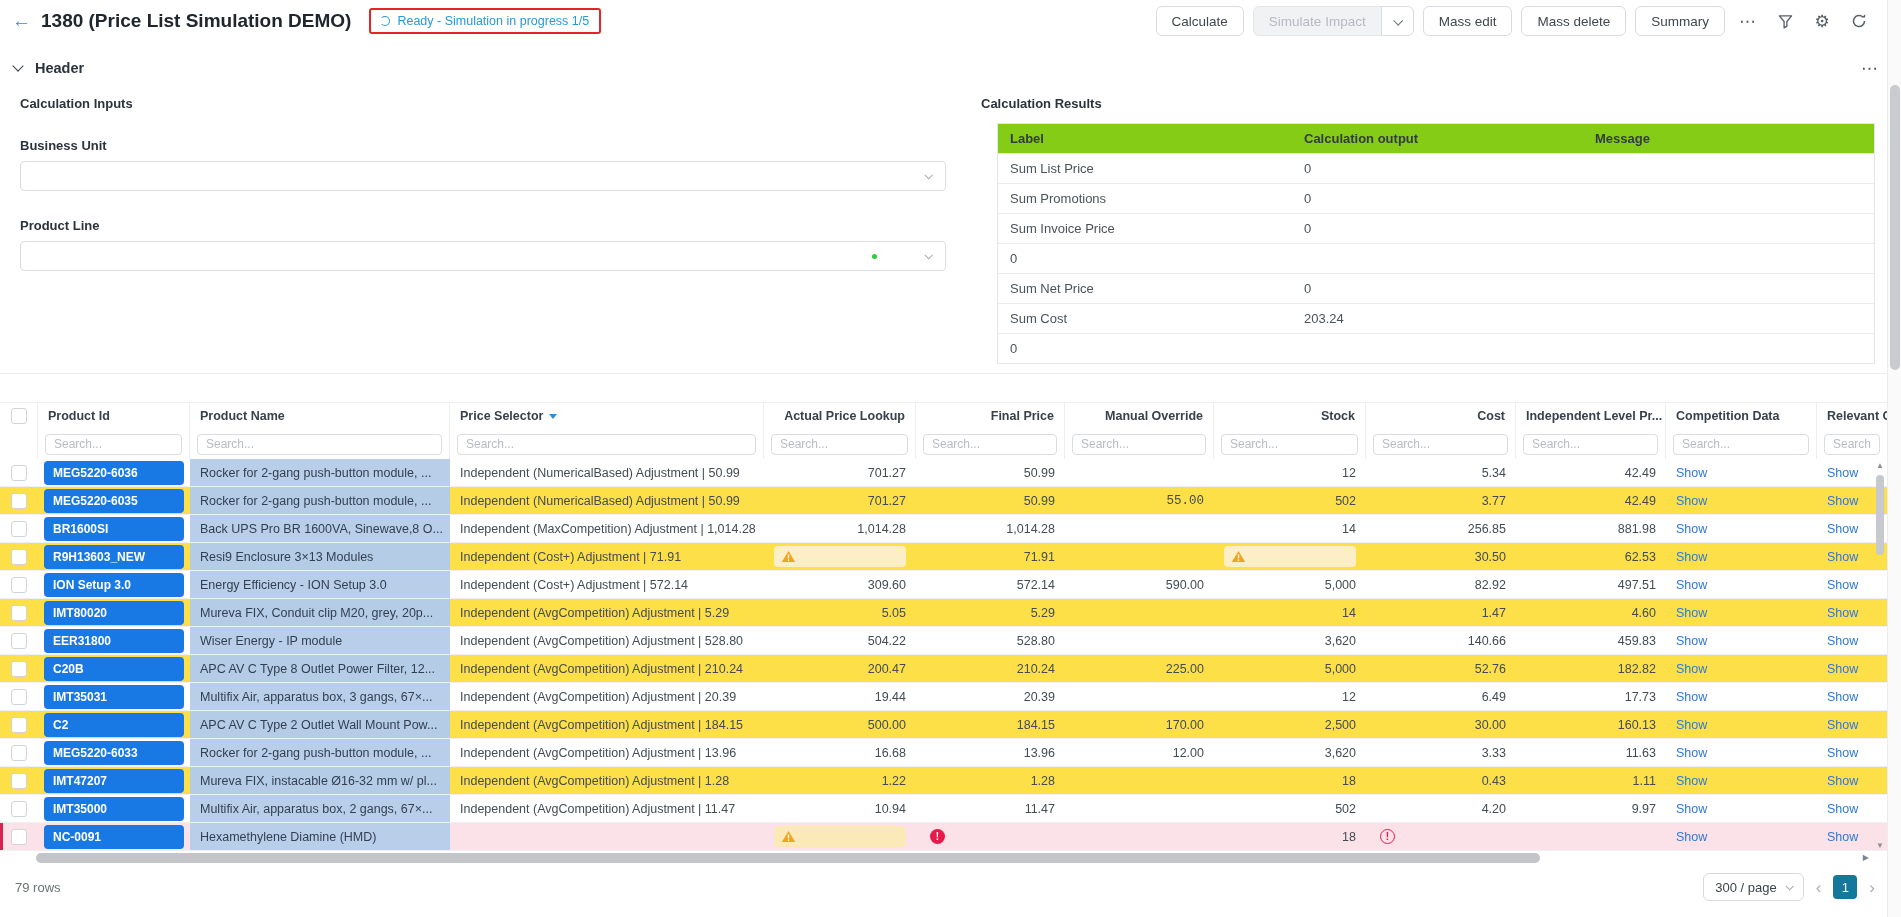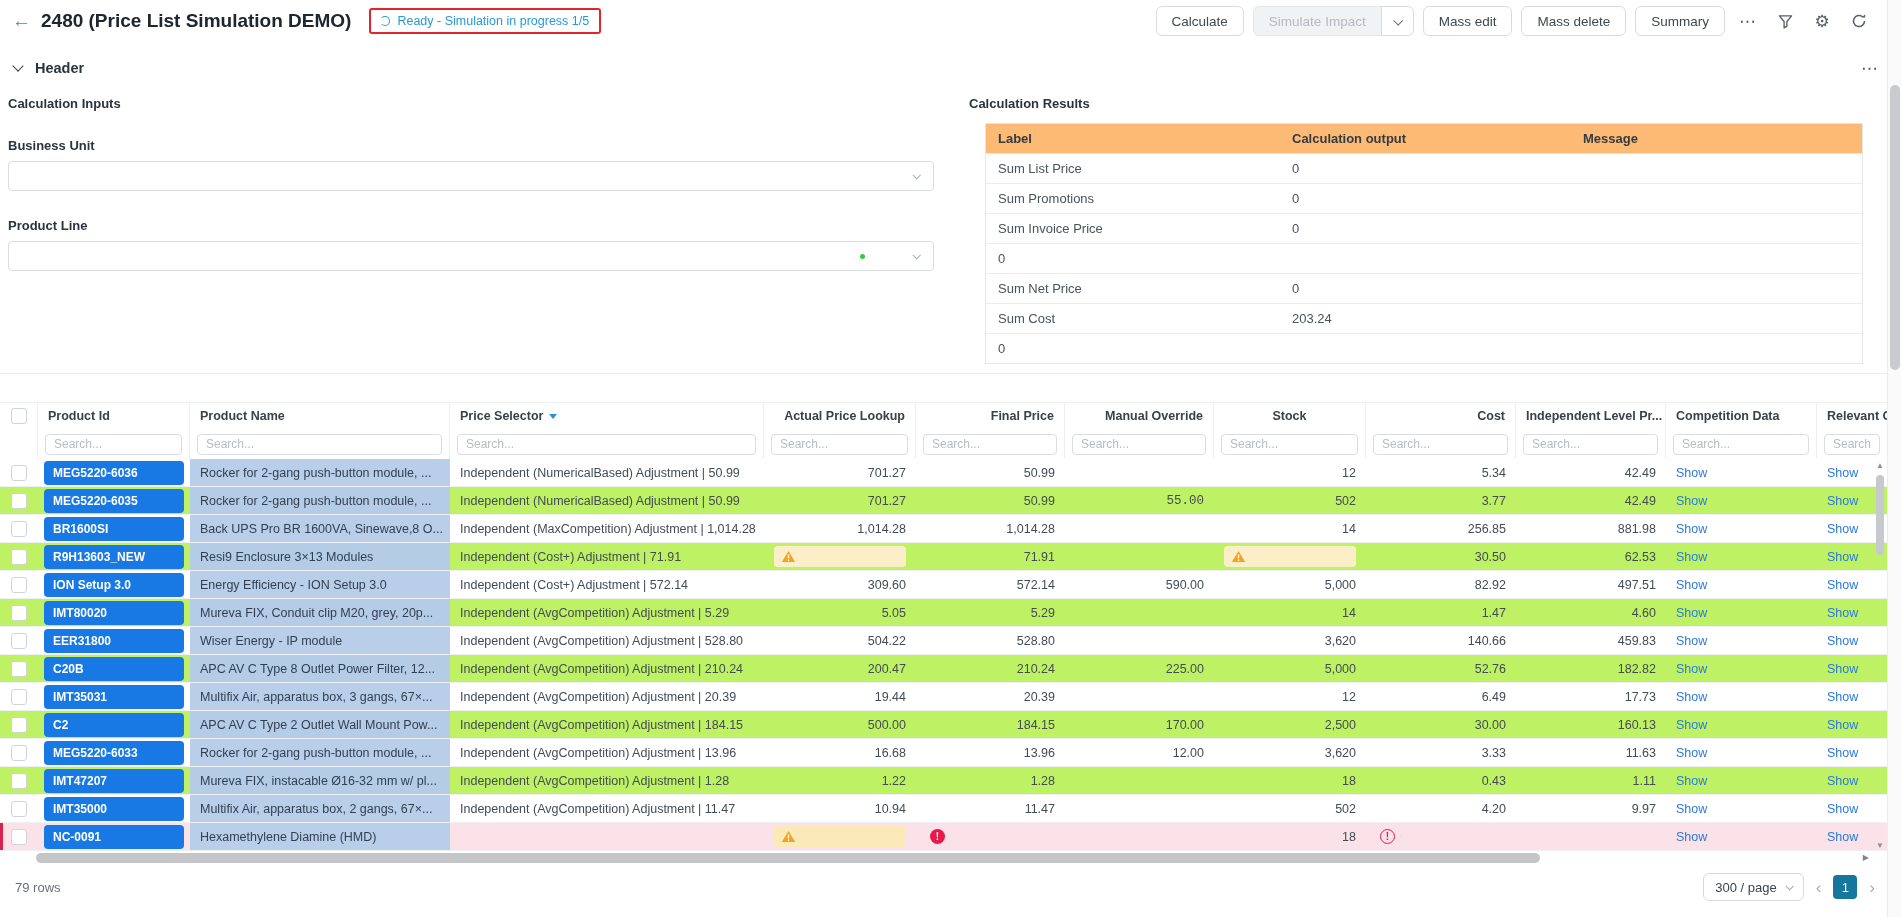--- a/index.html
+++ b/index.html
@@ -31,32 +31,32 @@
   .gear-glyph { font-size:17px; }
 
   
   .section-head { display:flex; align-items:center; height:40px; margin-top:6px; padding:0 22px 0 14px; }
   .sec-chev { width:8px; height:8px; border-right:1.8px solid #3a424b; border-bottom:1.8px solid #3a424b;
     transform:rotate(45deg); margin-right:13px; margin-top:-4px; cursor:pointer; }
   .section-head .sec-title { font-size:14.5px; font-weight:bold; color:#2b333c; }
   .section-head .more-dots { margin-left:auto; }
 
   
-  .panels { display:flex; height:286px; padding:8px 0 0 8px; border-bottom:1px solid #ededf0; }
+  .panels { display:flex; height:286px; padding:8px 0 0 20px; border-bottom:1px solid #ededf0; }
   .left-panel { width:946px; flex:0 0 auto; }
   .sec-label { font-size:13px; font-weight:bold; color:#2b333c; }
   .field-label { margin-top:27px; font-size:13px; font-weight:bold; color:#2b333c; }
   .select-box { margin-top:8px; width:926px; height:30px; border:1px solid #d9dce0; border-radius:4px;
     display:flex; align-items:center; justify-content:flex-end; gap:48px; padding-right:14px; cursor:pointer; }
   .sel-chev { width:6px; height:6px; border-right:1.4px solid #a7aeb5; border-bottom:1.4px solid #a7aeb5;
     transform:rotate(45deg) translateY(-1px); }
   .green-dot { width:5px; height:5px; border-radius:50%; background:#2ecc40; }
   .right-panel { margin-left:15px; flex:1; }
   .res-table { margin-top:12px; margin-left:16px; width:878px; border:1px solid #e4e7ea; font-size:13px; }
-  .res-head { display:flex; background:#fdba74; border-bottom:1px solid #e4e7ea; font-weight:bold; color:#333b44; }
+  .res-head { display:flex; background:#84cc16; border-bottom:1px solid #e4e7ea; font-weight:bold; color:#333b44; }
   .res-row { display:flex; border-bottom:1px solid #eaecef; color:#4a525b; }
   .res-row:last-child { border-bottom:none; }
   .res-cell { padding:7px 12px; }
   .res-cell.c0 { width:294px; } .res-cell.c1 { width:291px; } .res-cell.c2 { flex:1; }
 
   
   .grid { position:relative; margin-top:28px; width:1887px; border-top:1px solid #eef0f2; }
   .g-head-row { display:flex; height:26px; }
   .g-hcell { display:flex; align-items:center; padding:0 10px; font-size:12.5px; font-weight:bold;
     color:#39414a; border-right:1px solid #eceef1; overflow:hidden; white-space:nowrap; cursor:pointer; }
@@ -65,21 +65,21 @@
   .g-scell { display:flex; align-items:center; padding:0 7px; border-right:1px solid #eceef1; }
   .g-scell:last-child { border-right:none; }
   .g-scell input { width:100%; height:21px; border:1px solid #d9dce1; border-radius:4px;
     padding:0 8px; font-size:12px; color:#434c55; font-family:inherit; outline:none; }
   .g-scell input::placeholder { color:#b7bdc4; }
   .sort-caret { width:0; height:0; border-left:4px solid transparent; border-right:4px solid transparent;
     border-top:5px solid #2d8fd9; margin-left:6px; flex:0 0 auto; }
   .g-body { }
   .g-row { display:flex; height:28px; border-bottom:1px solid #eef0f3; font-size:12.5px; color:#434c55;
     position:relative; background:#fff; }
-  .g-row.alt { background:#bef264; }
+  .g-row.alt { background:#fde047; }
   .g-row.error { background:#fbe1e8; }
   .err-marker { position:absolute; left:0; top:0; width:3px; height:100%; background:#d9234f; }
   .g-cell { display:flex; align-items:center; height:100%; padding:0 10px; overflow:hidden; white-space:nowrap; }
   .al-right { justify-content:flex-end; text-align:right; }
   .al-center { justify-content:center; }
   .checkbox { width:16px; height:16px; border:1px solid #cfd4d9; border-radius:3px; background:#fff;
     flex:0 0 auto; cursor:pointer; }
   .cell-id { padding:0 6px; }
   .id-badge { flex:1; background:#1878e4; color:#fff; font-weight:bold; font-size:12px; border-radius:4px;
     padding:4px 9px; line-height:16px; overflow:hidden; white-space:nowrap; cursor:pointer; }
@@ -118,21 +118,21 @@
   .page-scrollbar { position:absolute; right:0; top:0; width:14px; height:917px; background:#fafafa;
     border-left:1px solid #ececec; }
   .page-scrollbar .thumb { position:absolute; left:2px; top:85px; width:10px; height:285px;
     background:#c9cbce; border-radius:5px; cursor:pointer; }
 </style>
 </head>
 <body>
 
 <div class="topbar">
   <span class="back">←</span>
-  <span class="title">2480 (Price List Simulation DEMO)</span>
+  <span class="title">1380 (Price List Simulation DEMO)</span>
   <span class="status-badge">
     <span class="spinner"></span>
     <span>Ready - Simulation in progress 1/5</span>
   </span>
   <span class="toolbar">
     <button class="btn">Calculate</button>
     <span class="split">
       <button class="btn disabled main">Simulate Impact</button>
       <button class="btn caret-btn">
           <span class="chev"></span>
@@ -240,21 +240,21 @@
       </div>
       <div class="g-hcell al-right" style="width: 152px;">
         <span>Actual Price Lookup</span>
       </div>
       <div class="g-hcell al-right" style="width: 149px;">
         <span>Final Price</span>
       </div>
       <div class="g-hcell al-right" style="width: 149px;">
         <span>Manual Override</span>
       </div>
-      <div class="g-hcell al-right" style="width: 152px; justify-content: center;">
+      <div class="g-hcell al-right" style="width: 152px;">
         <span>Stock</span>
       </div>
       <div class="g-hcell al-right" style="width: 150px;">
         <span>Cost</span>
       </div>
       <div class="g-hcell al-left" style="width: 150px;">
         <span>Independent Level Pr...</span>
       </div>
       <div class="g-hcell al-left" style="width: 151px;">
         <span>Competition Data</span>

